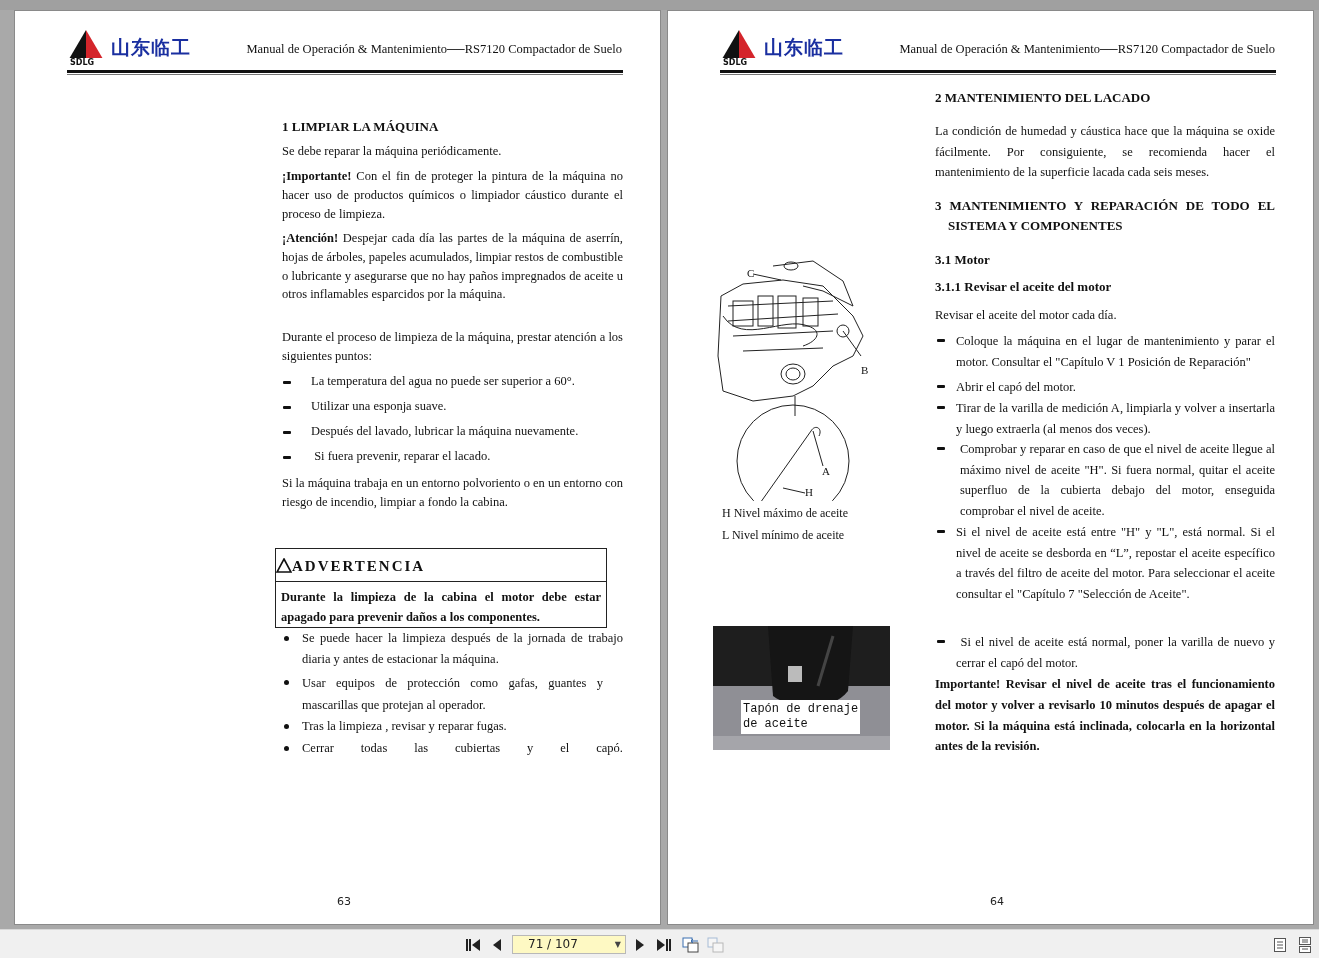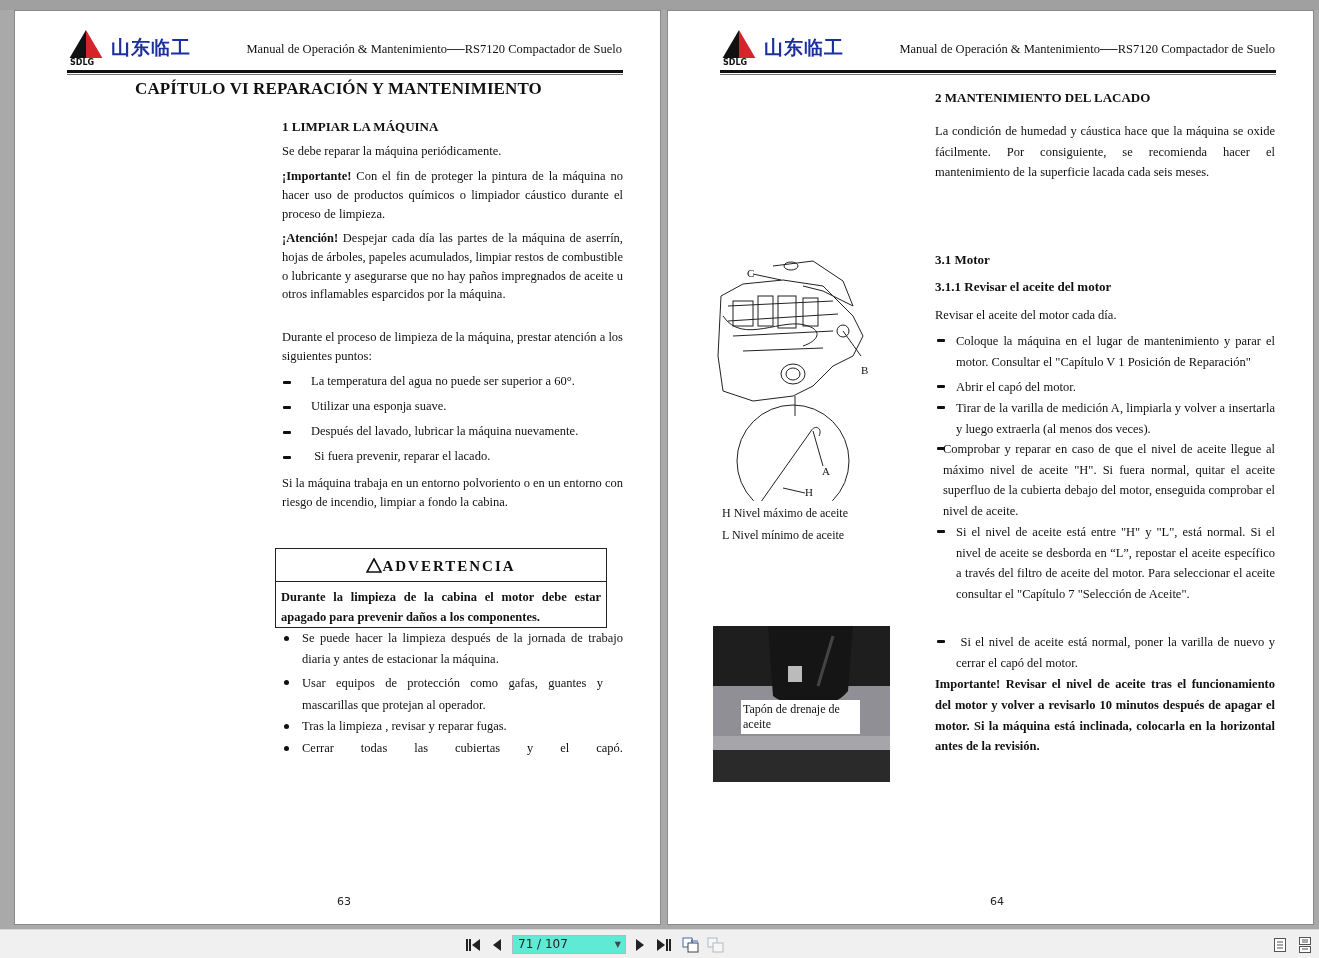--- a/index.html
+++ b/index.html
@@ -28,34 +28,34 @@
   .h2 { font-weight:bold; font-size:13px; }
   .b { font-weight:bold; }
   .bul { position:absolute; font-size:12.5px; line-height:20.5px; }
   .dash { display:inline-block; width:8px; height:3px; background:#111; border-radius:1px; vertical-align:middle; margin-right:0; }
   .dot { display:inline-block; width:5px; height:5px; background:#111; border-radius:50%; vertical-align:middle; }
 
   .warnbox {
     position:absolute; left:260px; top:537px; width:332px; height:80px;
     border:1.3px solid #222; box-sizing:border-box;
   }
-  .warnbox .wh { height:32px; border-bottom:1.3px solid #222; text-align:center; font-weight:bold; font-size:15px; letter-spacing:2px; line-height:34px; }
+  .warnbox .wh { height:32px; border-bottom:1.3px solid #222; font-weight:bold; font-size:15px; letter-spacing:2px; line-height:34px; }
   .warnbox .wb { padding:5px 5px 0 5px; font-weight:bold; font-size:12.5px; line-height:20px; text-align:justify; }
 
   .pnum { position:absolute; top:884px; font-family:"DejaVu Sans", sans-serif; font-size:11px; color:#222; }
 
   .figcap { position:absolute; font-size:12px; }
-  .photo { position:absolute; left:45px; top:615px; width:177px; height:156px; background:#2a2a2a; overflow:hidden; }
+  .photo { position:absolute; left:45px; top:615px; width:177px; height:124px; background:#2a2a2a; overflow:hidden;font-family:Liberation Mono, monospace; }
   .photo .cap { position:absolute; left:28px; top:74px; background:#fff; width:117px; font-size:12px; line-height:15px; padding:2px 0 2px 2px; }
 
   .toolbar { position:absolute; left:0; top:929px; width:1319px; height:29px; background:#f0f0f0; border-top:1px solid #d8d8d8; }
   .tb-btn { position:absolute; top:7px; width:18px; height:16px; display:flex; align-items:center; justify-content:center; }
   .pagebox {
-    position:absolute; left:512px; top:5px; width:114px; height:19px; background:#5eead4; border:1px solid #b8b8b8; box-sizing:border-box;
-    font-family:"DejaVu Sans", sans-serif; font-size:12px; line-height:17px; padding-left:5px; color:#222;
+    position:absolute; left:512px; top:5px; width:114px; height:19px; background:#fef9c3; border:1px solid #b8b8b8; box-sizing:border-box;
+    font-family:"DejaVu Sans", sans-serif; font-size:12px; line-height:17px; padding-left:15px; color:#222;
   }
   .pagebox .caret { position:absolute; right:4px; top:0; font-size:8px; color:#444; }
 </style>
 </head>
 <body>
 
 <div class="topstrip"></div>
 
 <div class="page" id="page-left">
   <div class="hdr">
@@ -64,21 +64,20 @@
       <polygon points="19,1 36,30 19,30" fill="#d4252b"></polygon>
       <rect x="2" y="29" width="34" height="7" fill="#fff"></rect>
       <text x="3" y="36" font-family="DejaVu Sans, sans-serif" font-weight="bold" font-size="8" fill="#111">SDLG</text>
       <text x="44" y="25" font-family="DejaVu Sans, sans-serif" font-weight="bold" font-size="19" fill="#1a2fa0" letter-spacing="1">山东临工</text>
     </svg>
     <div class="title">Manual de Operación &amp; Mantenimiento──RS7120 Compactador de Suelo</div>
   </div>
   <div class="hdr-rule"></div>
   <div class="hdr-rule2"></div>
 
-  <div class="chapter">CAPÍTULO VI REPARACIÓN Y MANTENIMIENTO</div>
 
   <div class="txt h2" style="left:267px;top:107px;">1 LIMPIAR LA MÁQUINA</div>
   <div class="txt" style="left:267px;top:131px;">Se debe reparar la máquina periódicamente.</div>
 
   <div class="txt j" style="left:267px;top:218px;width:341px;">
     <span class="b">¡Atención!</span><span> Despejar cada día las partes de la máquina de aserrín, hojas de árboles, papeles acumulados, limpiar restos de combustible o lubricante y asegurarse que no hay paños impregnados de aceite u otros inflamables esparcidos por la máquina.</span>
   </div>
 
   <div class="txt j" style="left:267px;top:156px;width:341px;">
     <span class="b">¡Importante!</span><span> Con el fin de proteger la pintura de la máquina no hacer uso de productos químicos o limpiador cáustico durante el proceso de limpieza.</span>
@@ -132,40 +131,44 @@
       <text x="44" y="25" font-family="DejaVu Sans, sans-serif" font-weight="bold" font-size="19" fill="#1a2fa0" letter-spacing="1">山东临工</text>
     </svg>
     <div class="title">Manual de Operación &amp; Mantenimiento──RS7120 Compactador de Suelo</div>
   </div>
   <div class="hdr-rule"></div>
   <div class="hdr-rule2"></div>
 
   <div class="txt h2" style="left:267px;top:78px;">2 MANTENIMIENTO DEL LACADO</div>
   <div class="txt j" style="left:267px;top:110px;width:340px;line-height:20.5px;">La condición de humedad y cáustica hace que la máquina se oxide fácilmente.  Por consiguiente, se recomienda hacer el mantenimiento de la superficie lacada cada seis meses.</div>
 
+  <div class="txt h2" style="left:267px;top:185px;width:340px;line-height:20px;">
+    <div style="text-align:justify;text-align-last:justify;word-spacing:4px;">3 MANTENIMIENTO Y REPARACIÓN DE TODO EL</div>
+    <div style="padding-left:13px">SISTEMA Y COMPONENTES</div>
+  </div>
 
   <div class="txt h2" style="left:267px;top:240px;">3.1 Motor</div>
   <div class="txt h2" style="left:267px;top:267px;">3.1.1 Revisar el aceite del motor</div>
   <div class="txt" style="left:267px;top:295px;">Revisar el aceite del motor cada día.</div>
 
   <div class="txt j" style="left:267px;top:320px;width:340px;line-height:20.5px;">
     <span class="dash" style="position:absolute;left:2px;top:8px;"></span>
     <div style="margin-left:21px">Coloque la máquina en el lugar de mantenimiento y parar el motor. Consultar el "Capítulo V 1 Posición de Reparación"</div>
   </div>
   <div class="txt j" style="left:267px;top:366px;width:340px;line-height:20.5px;">
     <span class="dash" style="position:absolute;left:2px;top:8px;"></span>
     <div style="margin-left:21px">Abrir el capó del motor.</div>
   </div>
   <div class="txt j" style="left:267px;top:387px;width:340px;line-height:20.5px;">
     <span class="dash" style="position:absolute;left:2px;top:8px;"></span>
     <div style="margin-left:21px">Tirar de la varilla de medición A, limpiarla y volver a insertarla y luego extraerla (al menos dos veces).</div>
   </div>
   <div class="txt j" style="left:267px;top:428px;width:340px;line-height:20.5px;">
     <span class="dash" style="position:absolute;left:2px;top:8px;"></span>
-    <div style="margin-left:8px">Comprobar y reparar en caso de que el nivel de aceite llegue al máximo nivel de aceite "H". Si fuera normal, quitar el aceite superfluo de la cubierta debajo del motor, enseguida comprobar el nivel de aceite.</div>
+    <div style="margin-left:25px">Comprobar y reparar en caso de que el nivel de aceite llegue al máximo nivel de aceite "H". Si fuera normal, quitar el aceite superfluo de la cubierta debajo del motor, enseguida comprobar el nivel de aceite.</div>
   </div>
   <div class="txt j" style="left:267px;top:511px;width:340px;line-height:20.5px;">
     <span class="dash" style="position:absolute;left:2px;top:8px;"></span>
     <div style="margin-left:21px">Si el nivel de aceite está entre "H" y "L", está normal. Si el nivel de aceite se desborda en  “L”, repostar el aceite específico a través del filtro de aceite del motor.   Para seleccionar el aceite consultar el "Capítulo 7 "Selección de Aceite".</div>
   </div>
   <div class="txt j" style="left:267px;top:621px;width:340px;line-height:20.5px;">
     <span class="dash" style="position:absolute;left:2px;top:8px;"></span>
     <div style="margin-left:21px;white-space:pre-wrap"> Si el nivel de aceite está normal, poner la varilla de nuevo y cerrar el capó del motor.</div>
   </div>
 

